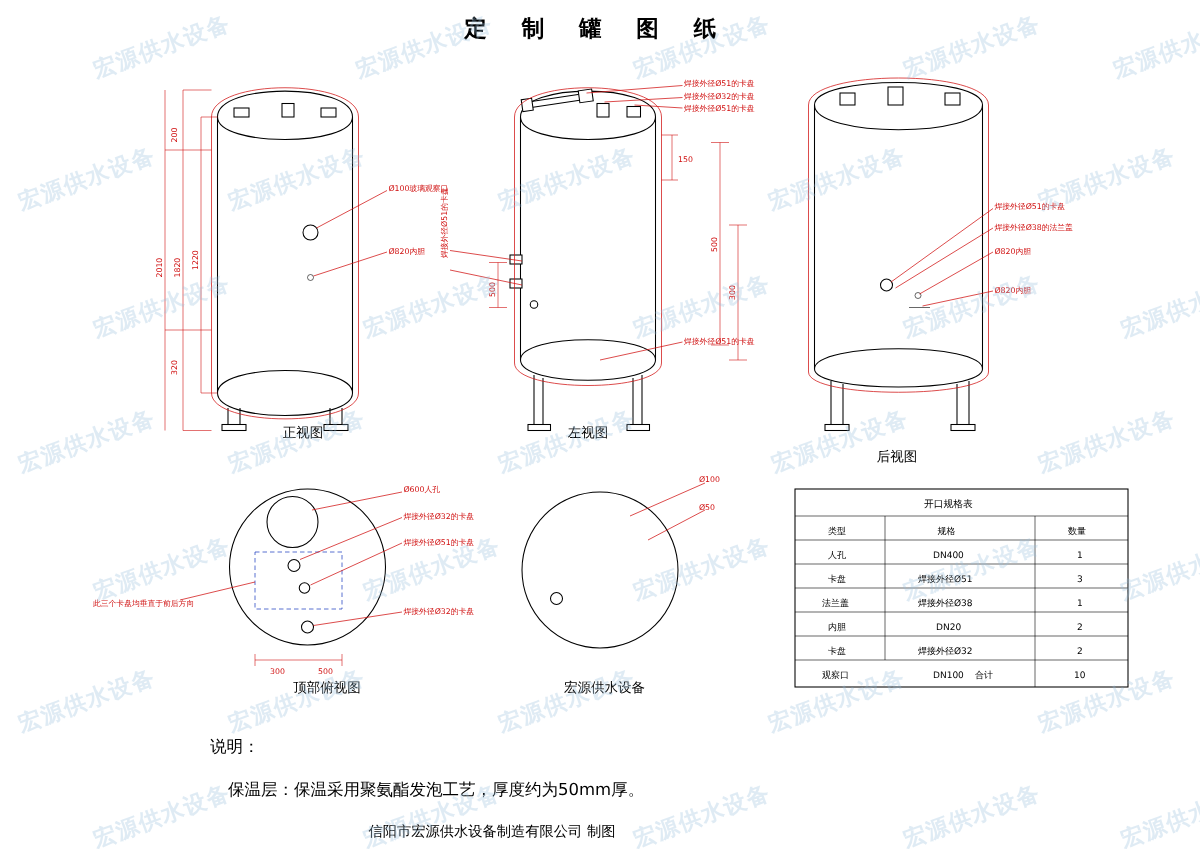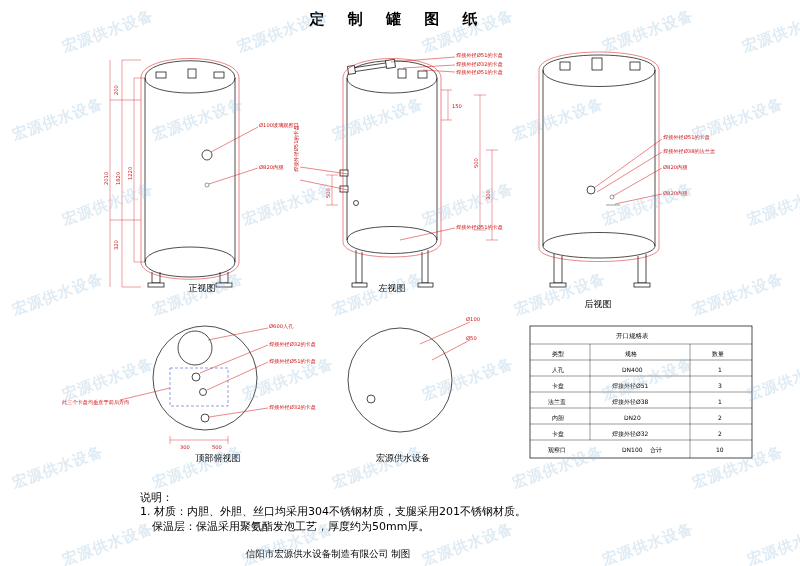--- a/index.html
+++ b/index.html
@@ -274,21 +274,20 @@
 
   </svg>
 
   <div class="vlabel" style="left:172px; top:282px; width:60px;">正视图</div>
   <div class="vlabel" style="left:362px; top:282px; width:60px;text-align:center;">左视图</div>
   <div class="vlabel" style="left:568px; top:298px; width:60px;">后视图</div>
   <div class="vlabel" style="left:183px; top:452px; width:70px;font-family:Liberation Mono, monospace;">顶部俯视图</div>
   <div class="vlabel" style="left:368px; top:452px; width:70px;">宏源供水设备</div>
 
   <div class="note" style="left:140px; top:490px;">说明：</div>
-  <div class="note" style="left:140px; top:504px;">1. 材质：内胆、外胆、丝口均采用304不锈钢材质，支腿采用201不锈钢材质。</div>
   <div class="note" style="left:152px; top:519px;">保温层：保温采用聚氨酯发泡工艺，厚度约为50mm厚。</div>
 
   <div class="footer" style="top:548px;">信阳市宏源供水设备制造有限公司  制图</div>
 
   <div id="watermark-layer">
       <div class="wm" style="left: 60px; top: 22px;">宏源供水设备</div>
       <div class="wm" style="left: 235px; top: 22px;">宏源供水设备</div>
       <div class="wm" style="left: 420px; top: 22px;">宏源供水设备</div>
       <div class="wm" style="left: 600px; top: 22px;">宏源供水设备</div>
       <div class="wm" style="left: 740px; top: 22px;">宏源供水设备</div>

